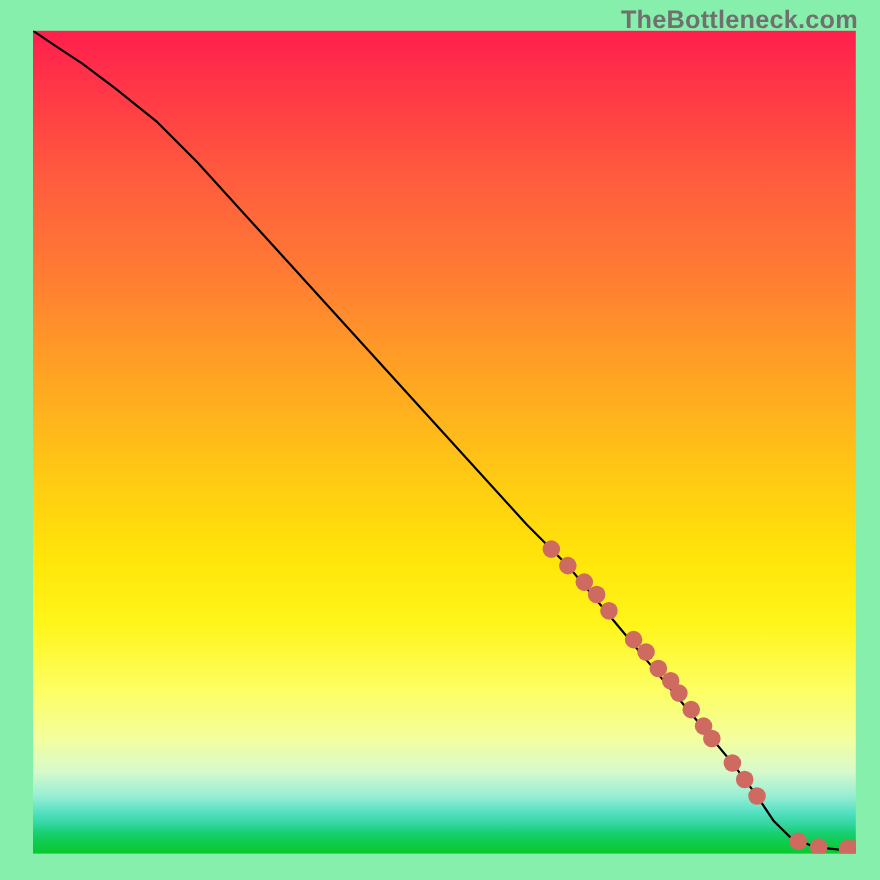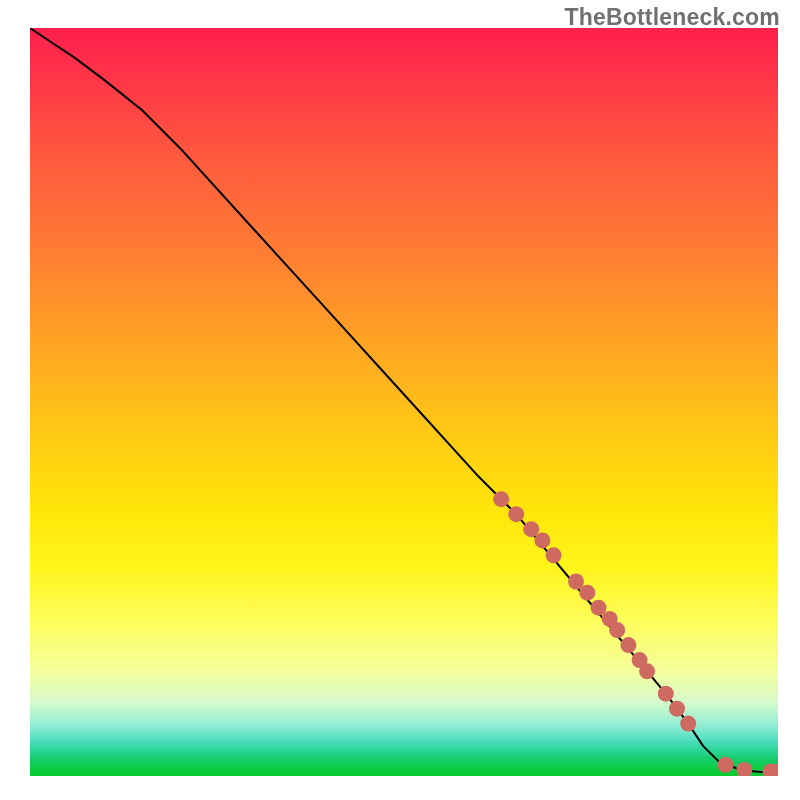--- a/index.html
+++ b/index.html
@@ -9,21 +9,21 @@
     height: 800px;
     background: #000;
     overflow: hidden;
   }
   .frame {
     position: absolute;
     left: 0;
     top: 0;
     width: 800px;
     height: 800px;
-    background: #ffffff;
+    background: #86efac;
   }
   .plot {
     position: absolute;
     left: 30px;
     top: 28px;
     width: 748px;
     height: 748px;
     
     background: linear-gradient(
       to bottom,

